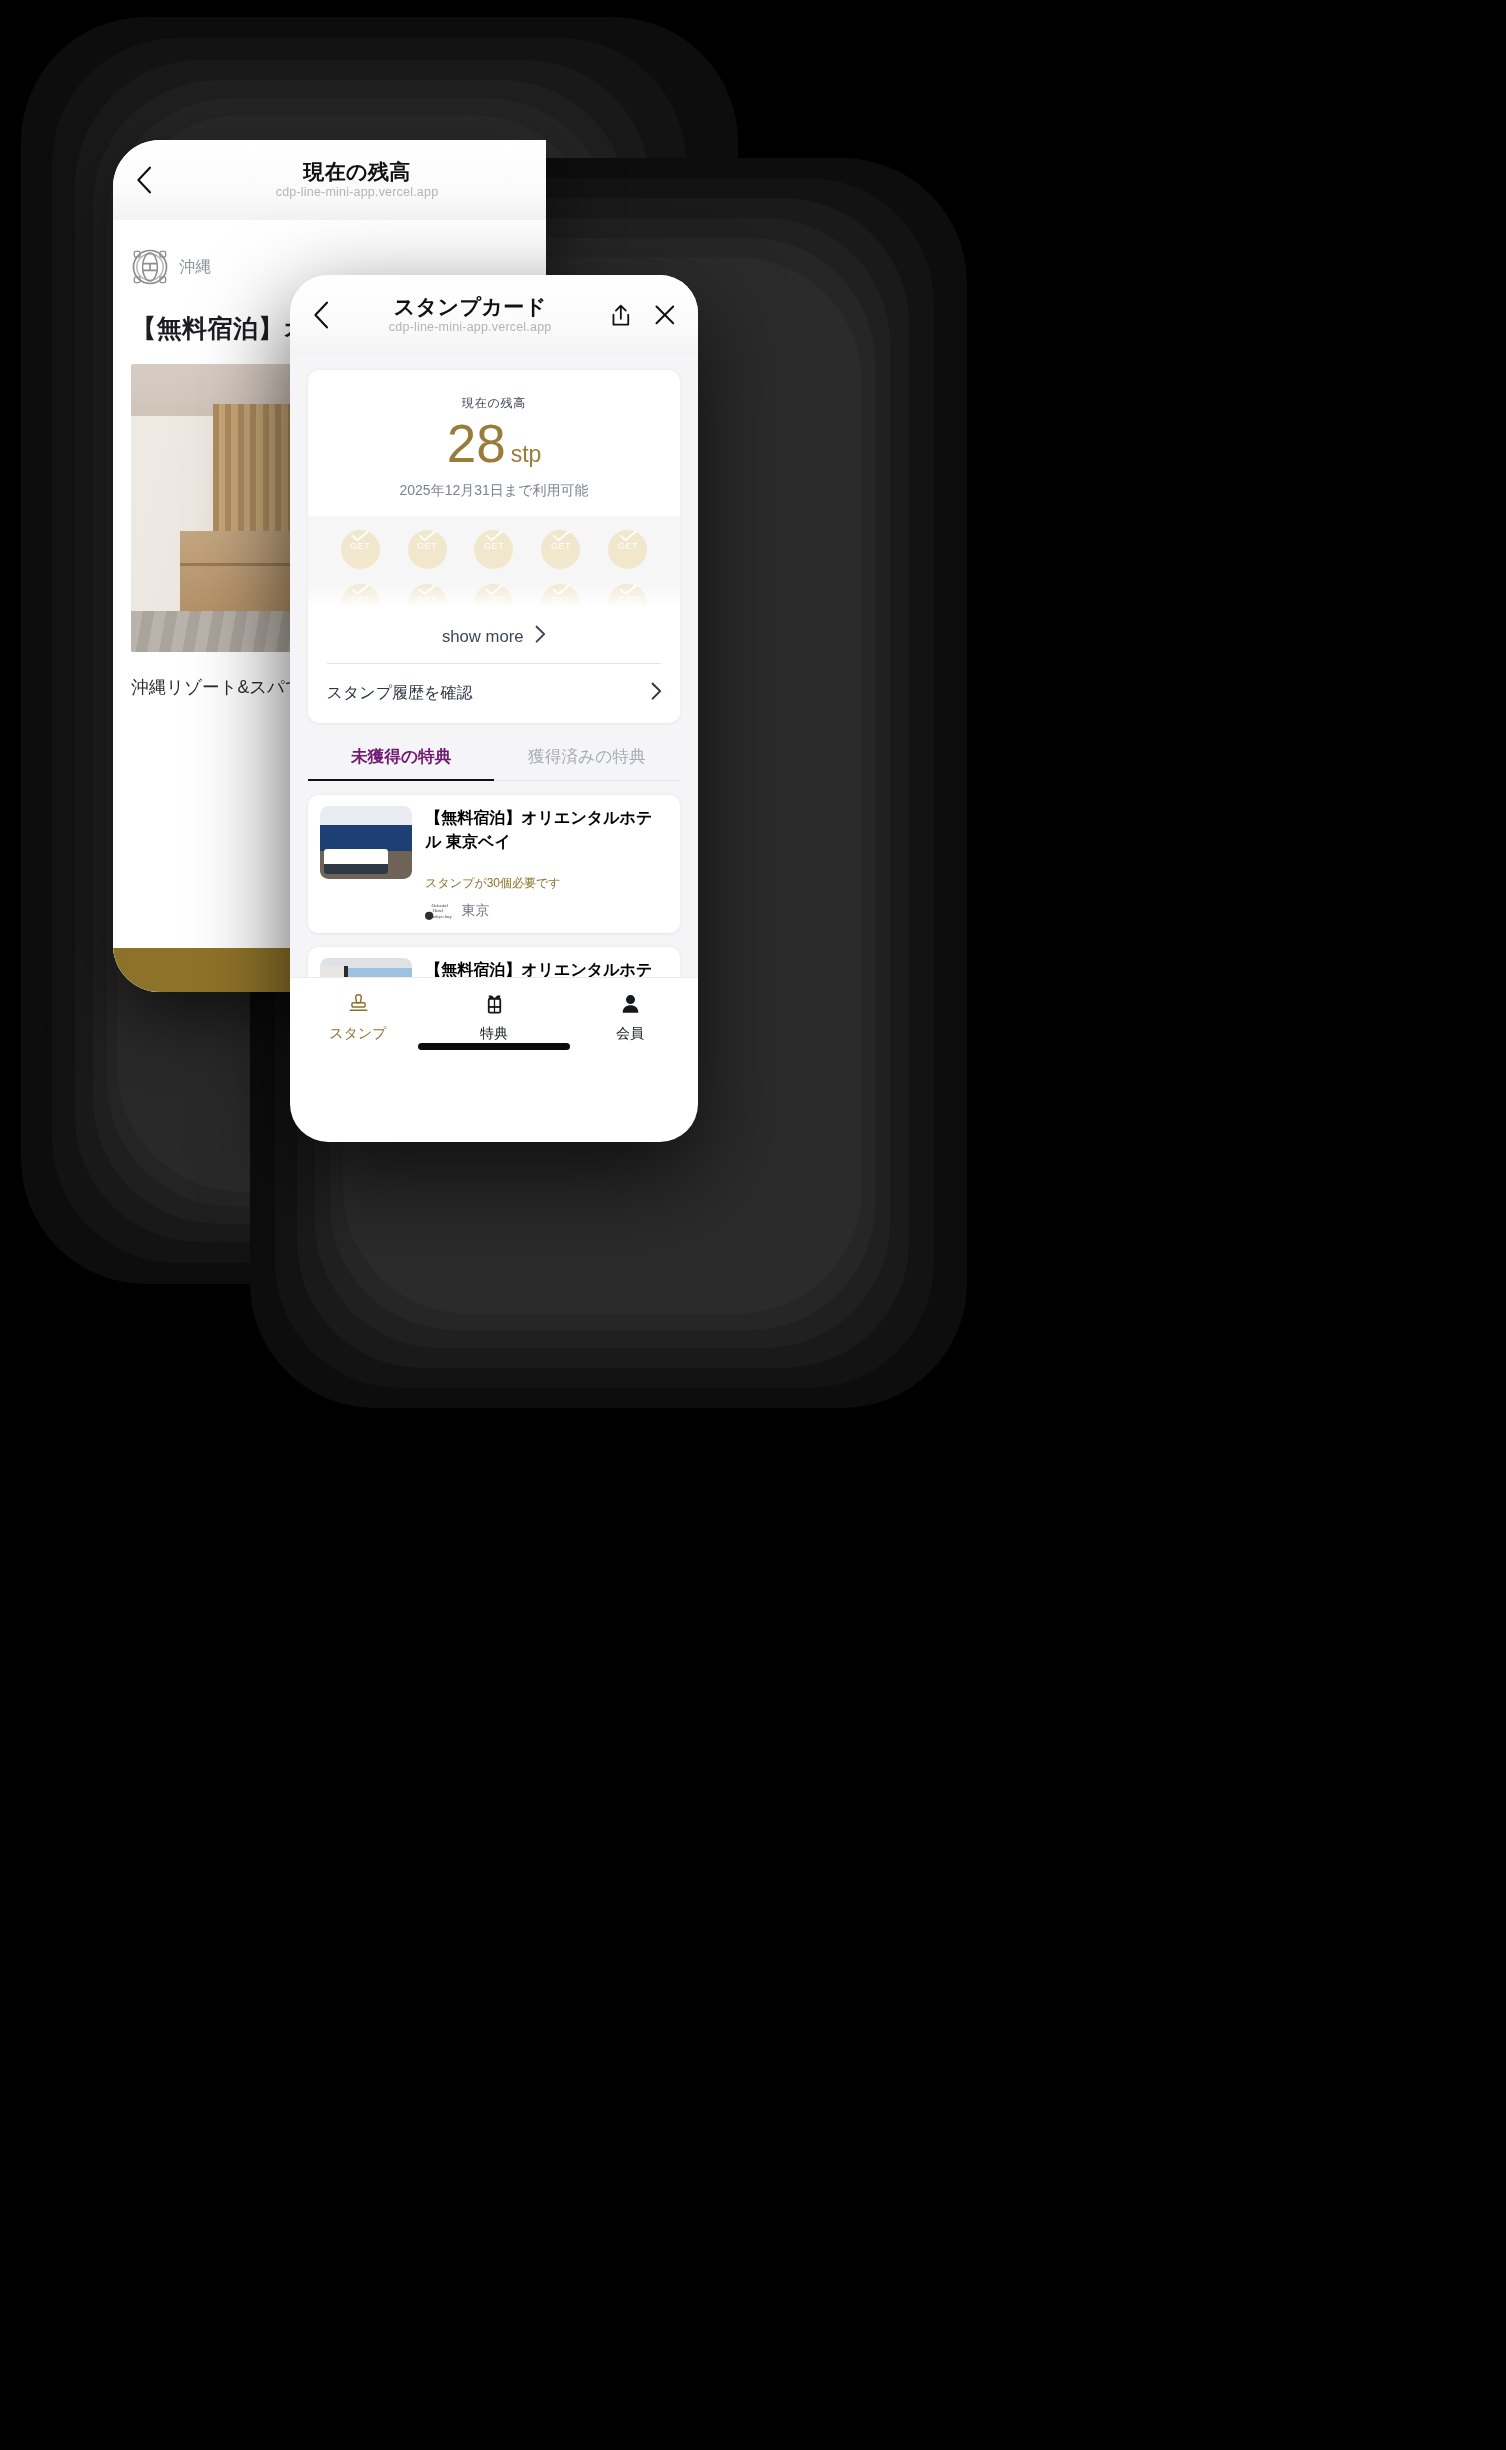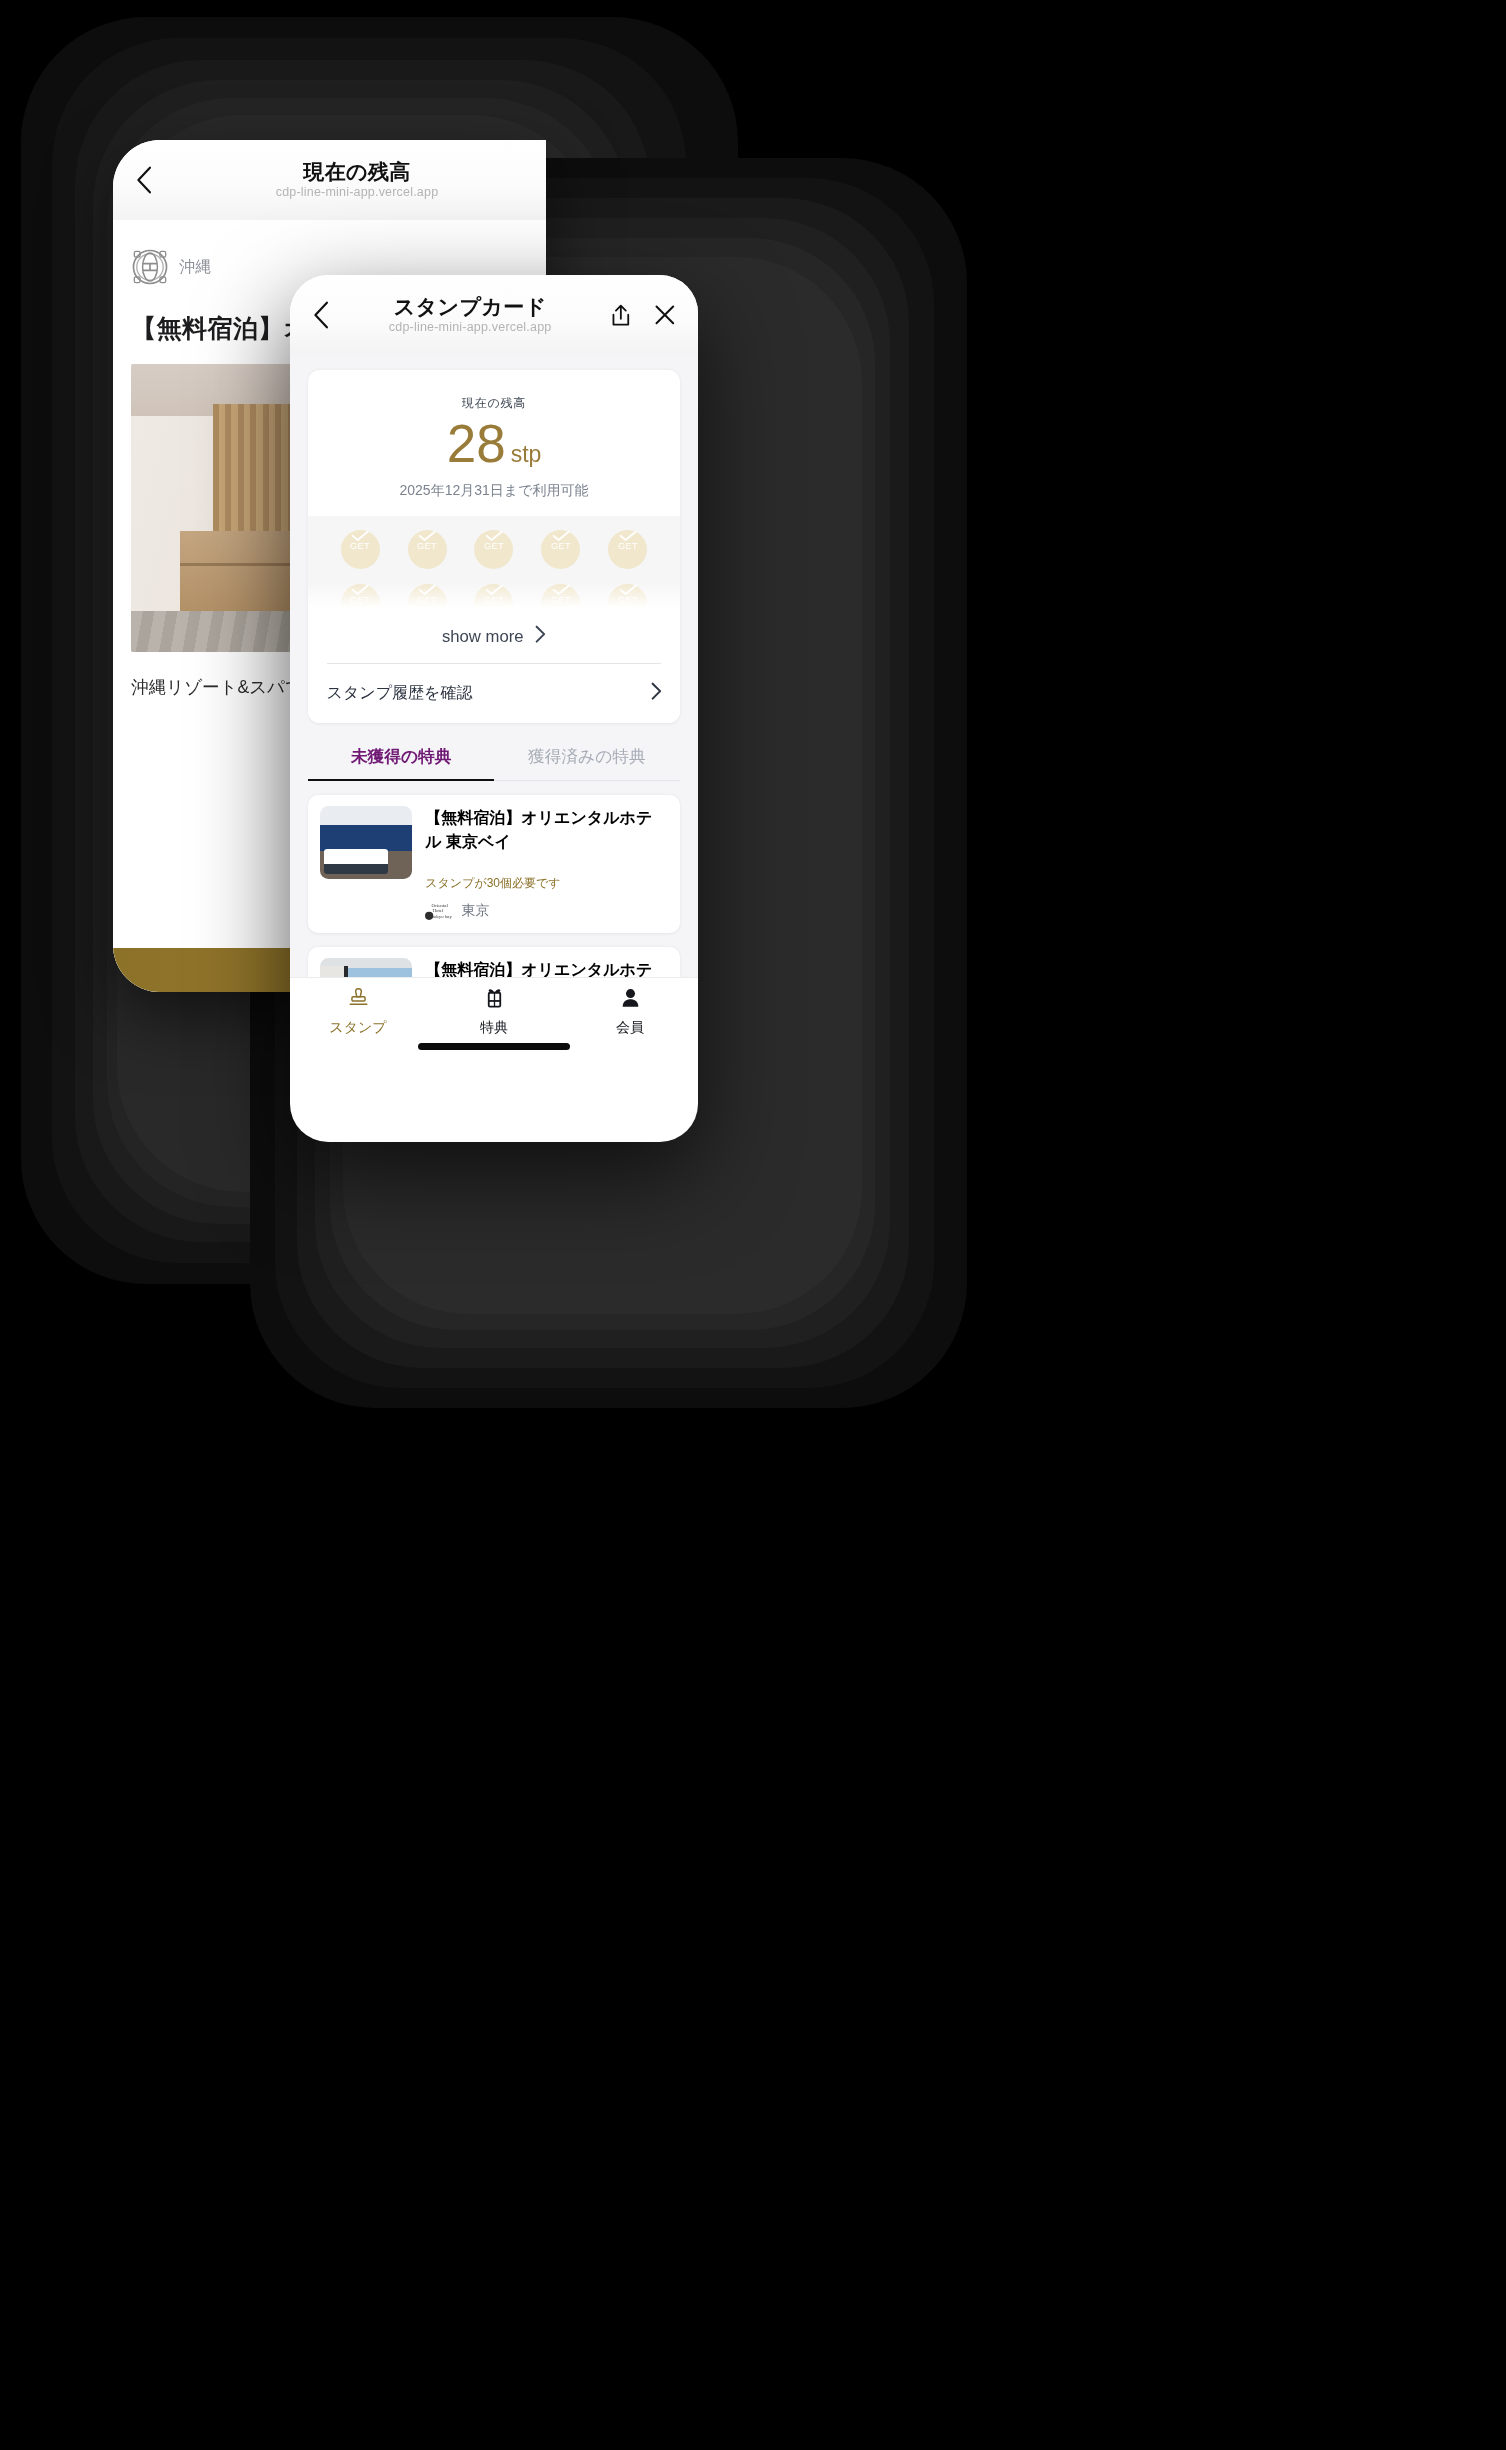--- a/index.html
+++ b/index.html
@@ -156,21 +156,21 @@
   .rw-info { flex:1; min-width:0; }
   .rw-title { font-size: 16px; font-weight:700; color:#000000; line-height:1.45; }
   .rw-need { font-size: 12px; color:#8a7029; margin-top: 22px; }
   .rw-foot { display:flex; align-items:center; gap:8.3px; margin-top: 8.3px; }
   .rw-logo { width: 28px; height: 21.7px; }
   .rw-area { font-size: 14px; color:#6f7681; }
 
   
   .fp-nav {
     position:absolute; left:0; right:0; bottom:0; height: 83px;
-    background:#fff; display:flex; align-items:flex-start; padding-top: 8px;
+    background:#fff; display:flex; align-items:flex-start; padding-top: 14px;
     border-top:0.8px solid #ececef;
   }
   .nav-item { flex:1; display:flex; flex-direction:column; align-items:center; gap:5px; }
   .nav-label { font-size: 14px; }
   .nav-item.gold .nav-label { color:#8a7029; }
   .nav-item.dark .nav-label { color:#15171c; }
   .home-ind {
     position:absolute; left:50%; transform:translateX(-50%); bottom: 10px;
     width: 152px; height: 7.5px; border-radius: 5px; background:#0c0c0c;
   }

